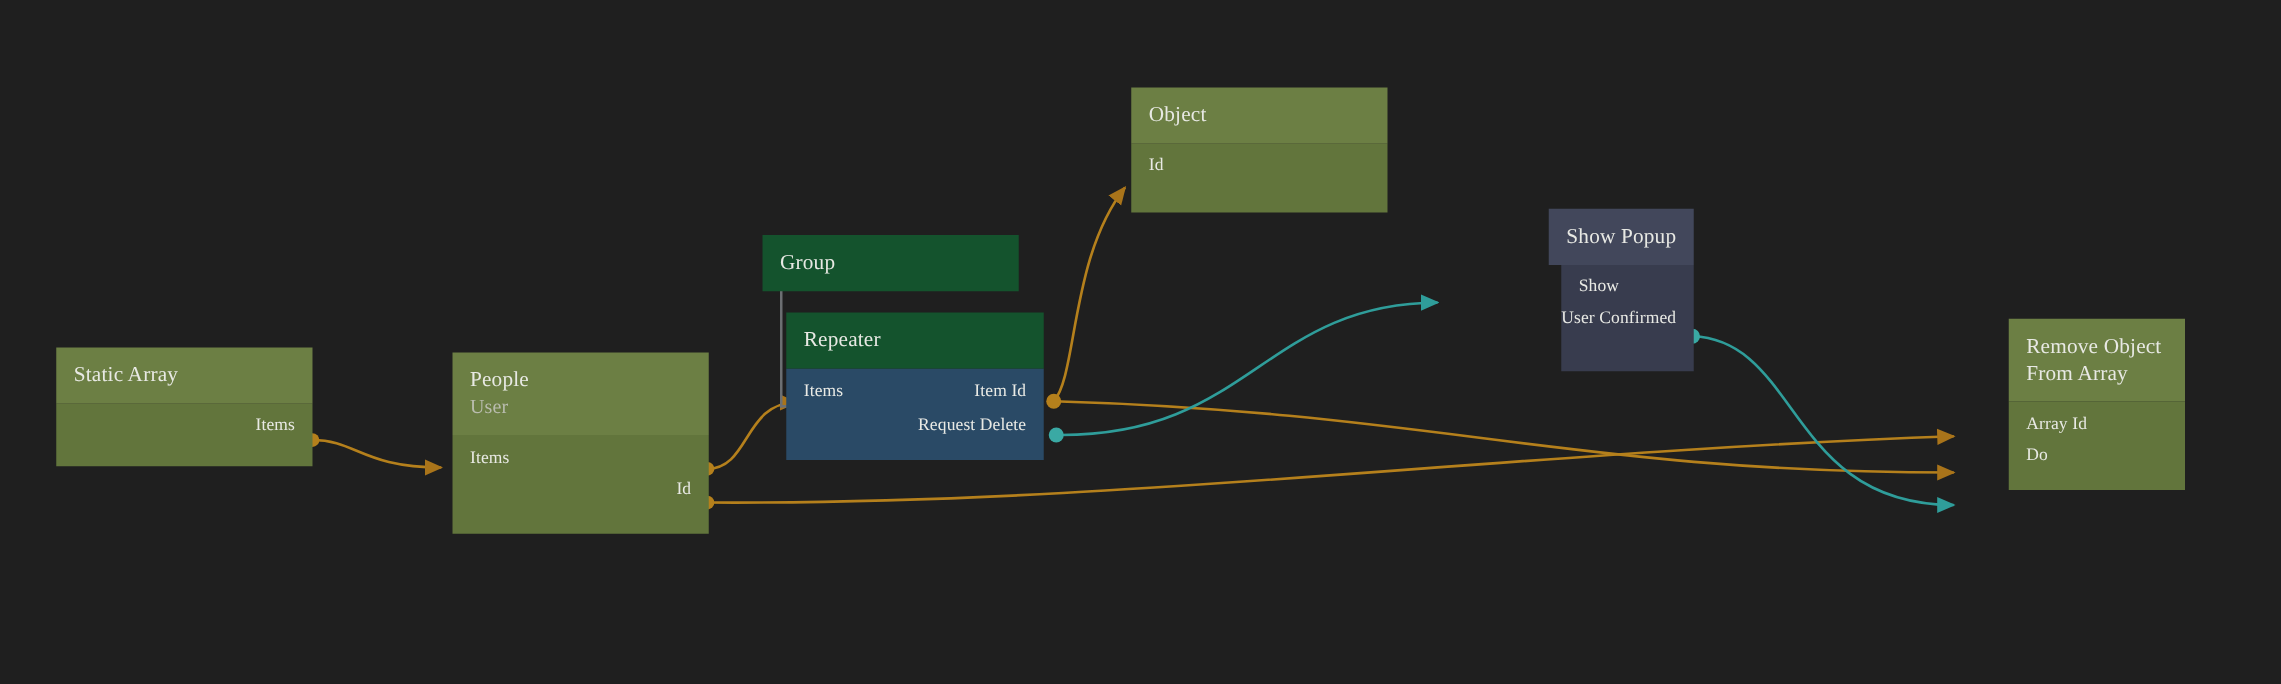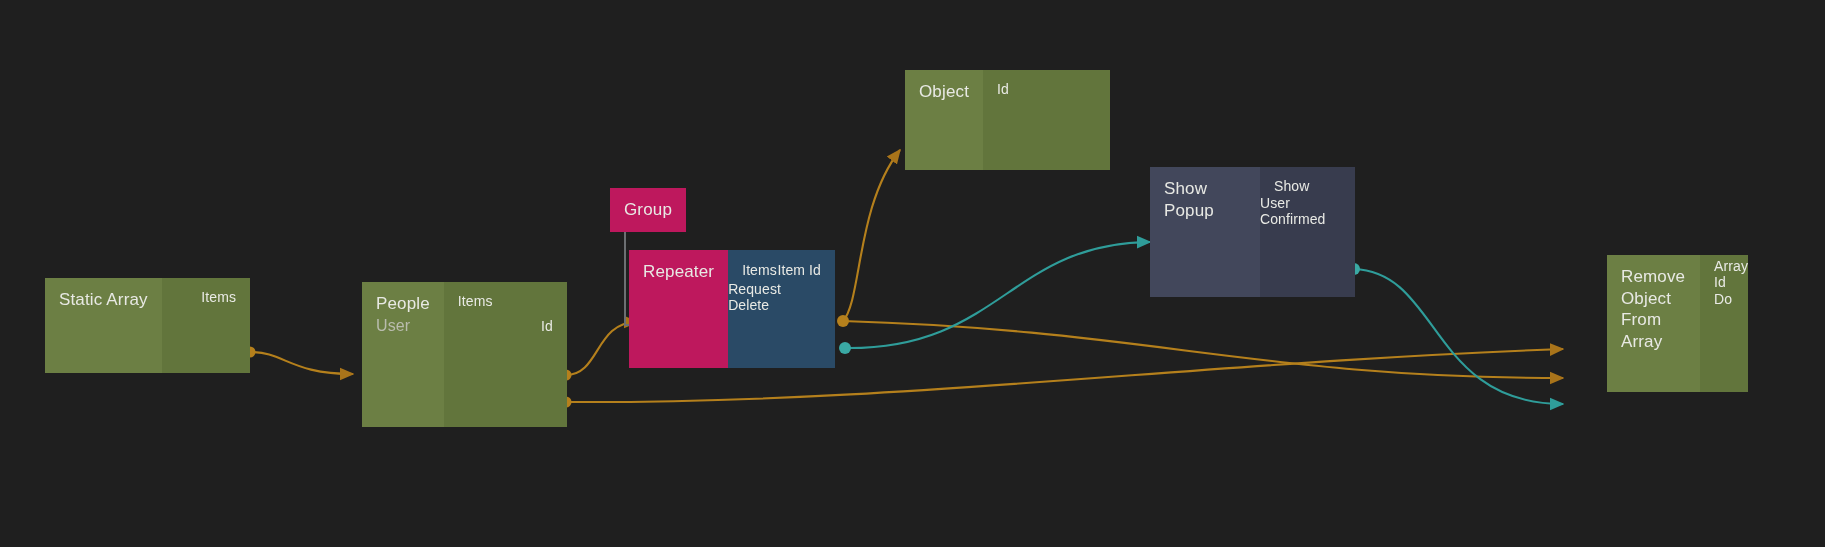--- a/index.html
+++ b/index.html
@@ -22,40 +22,42 @@
     width: 1825px;
     height: 547px;
     pointer-events: none;
     z-index: 1;
   }
   .node {
     position: absolute;
     z-index: 2;
     box-sizing: border-box;
     display: flex;
+    flex-direction: column;
+    font-family: Liberation Serif, serif;
   }
   .node-header {
     box-sizing: border-box;
     padding: 11px 14px 12px 14px;
     color: #e8e9e4;
     font-size: 17px;
     line-height: 1.27;
     letter-spacing: .15px;
   }
   .node-body {
     box-sizing: border-box;
     flex: 1 1 auto;
     position: relative;
     padding: 6px 0 10px 0;
   }
   
   .green .node-header { background: #6c7f44; }
   .green .node-body   { background: #62753c; }
   
-  .blue .node-header  { background: #be185d; }
+  .blue .node-header  { background: #14532d; }
   .blue .node-body    { background: #2a4a66; }
   
   .slate .node-header { background: #42475b; }
   .slate .node-body   { background: #383c4e; }
 
   .subtitle {
     display: block;
     color: #b9bcae;
     font-size: 16px;
     line-height: 1.3;
@@ -189,21 +191,21 @@
     <div class="node-header">
       <span>Object</span>
     </div>
     <div class="node-body">
       <div class="port-row in">
         <span>Id</span>
       </div>
     </div>
   </div>
 
-  <div class="node slate" style="left:1150px; top:167px; width:205px; height:130px;">
+  <div class="node slate" style="left:1150px; top:167px; width:205px; height:130px;align-items:flex-end;">
     <div class="node-header">
       <span>Show Popup</span>
     </div>
     <div class="node-body">
       <div class="port-row in">
         <span>Show</span>
       </div>
       <div class="port-row out">
         <span>User Confirmed</span>
       </div>

